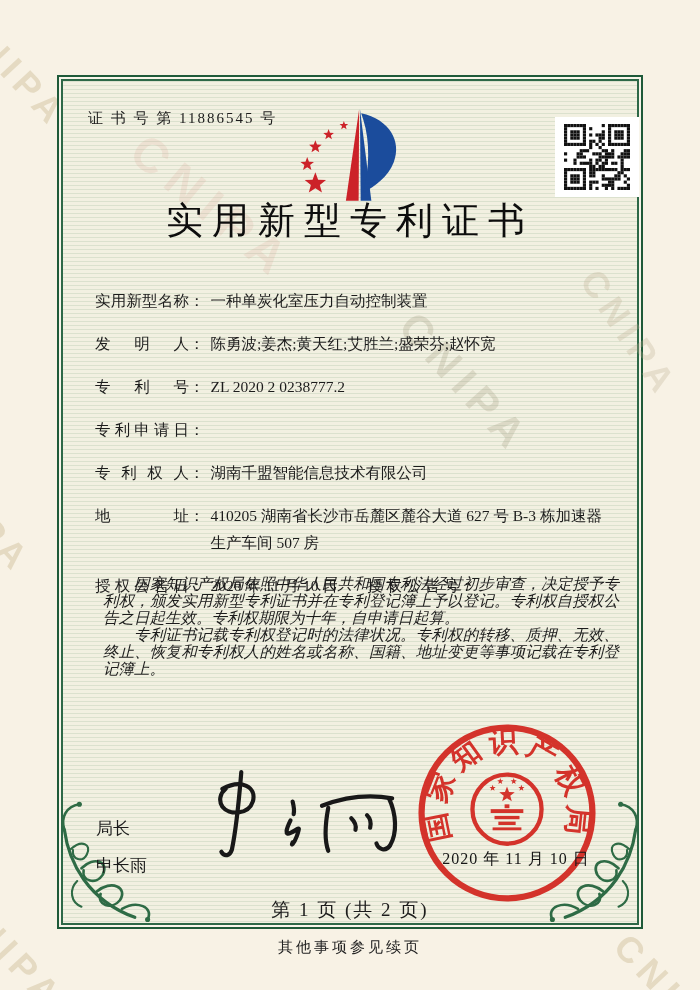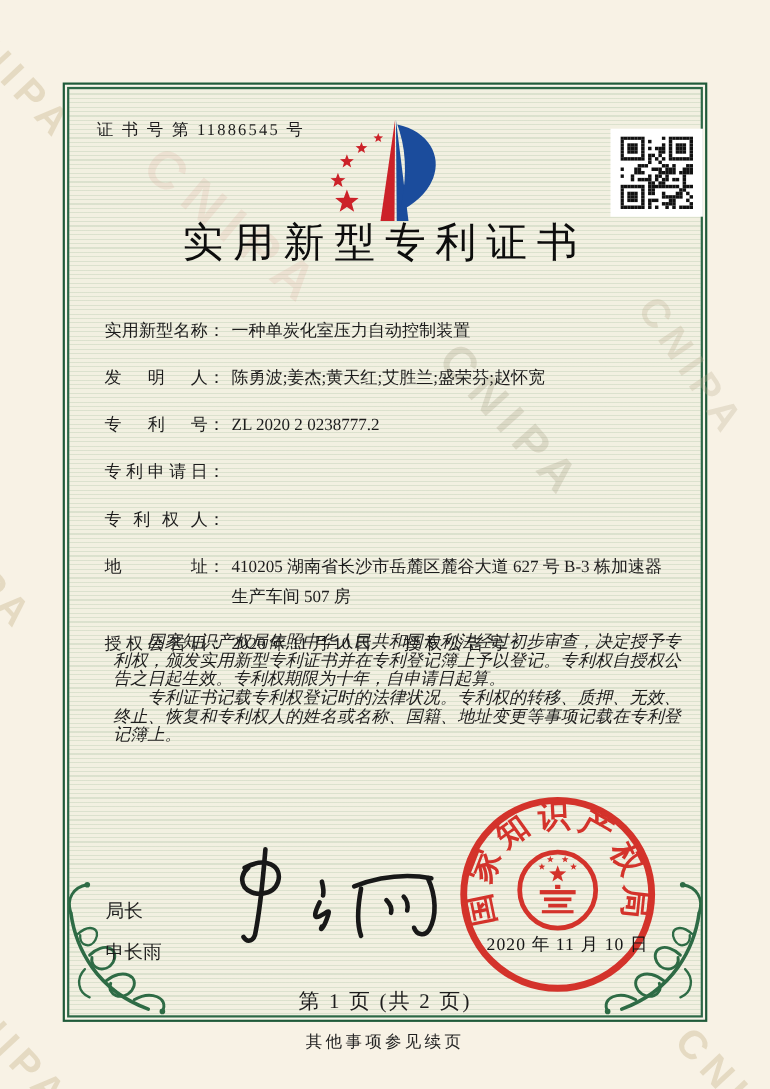--- a/index.html
+++ b/index.html
@@ -396,20 +396,21 @@
             <span class="fcolon">：</span>
           <span class="fvalue">ZL 2020 2 0238777.2</span>
         </div>
         <div class="frow">
           <span class="flabel">专利申请日</span>
             <span class="fcolon">：</span>
         </div>
         <div class="frow">
           <span class="flabel">专 利 权 人</span>
             <span class="fcolon">：</span>
+          <span class="fvalue">湖南千盟智能信息技术有限公司</span>
         </div>
         <div class="frow">
           <span class="flabel">地　　　址</span>
             <span class="fcolon">：</span>
           <span class="fvalue">410205 湖南省长沙市岳麓区麓谷大道 627 号 B-3 栋加速器生产车间 507 房</span>
         </div>
         <div class="frow">
           <span class="flabel">授权公告日</span>
             <span class="fcolon">：</span>
           <span class="fvalue">2020 年 11 月 10 日</span>

